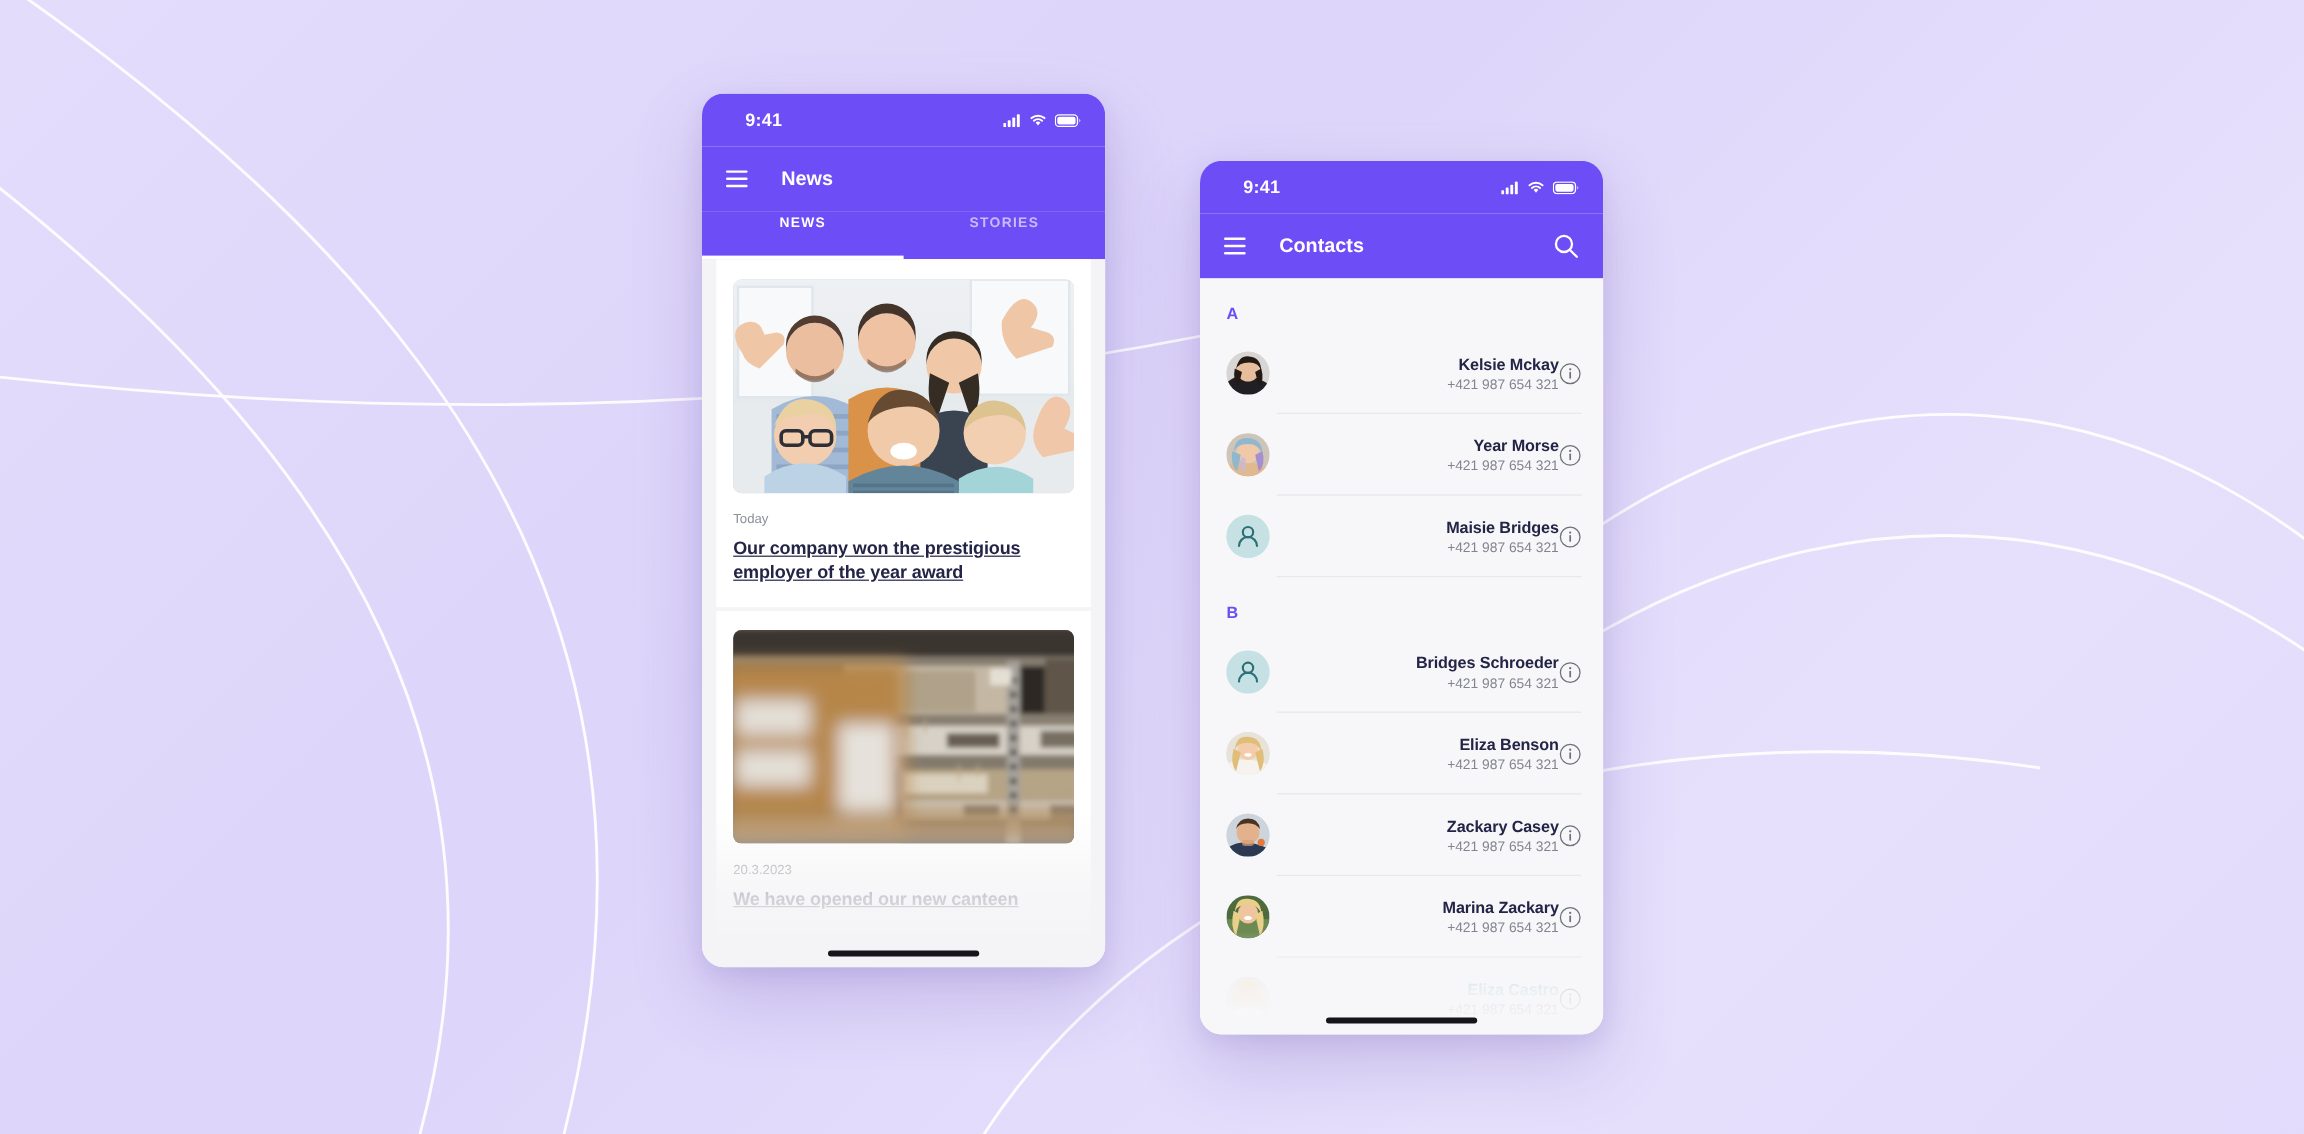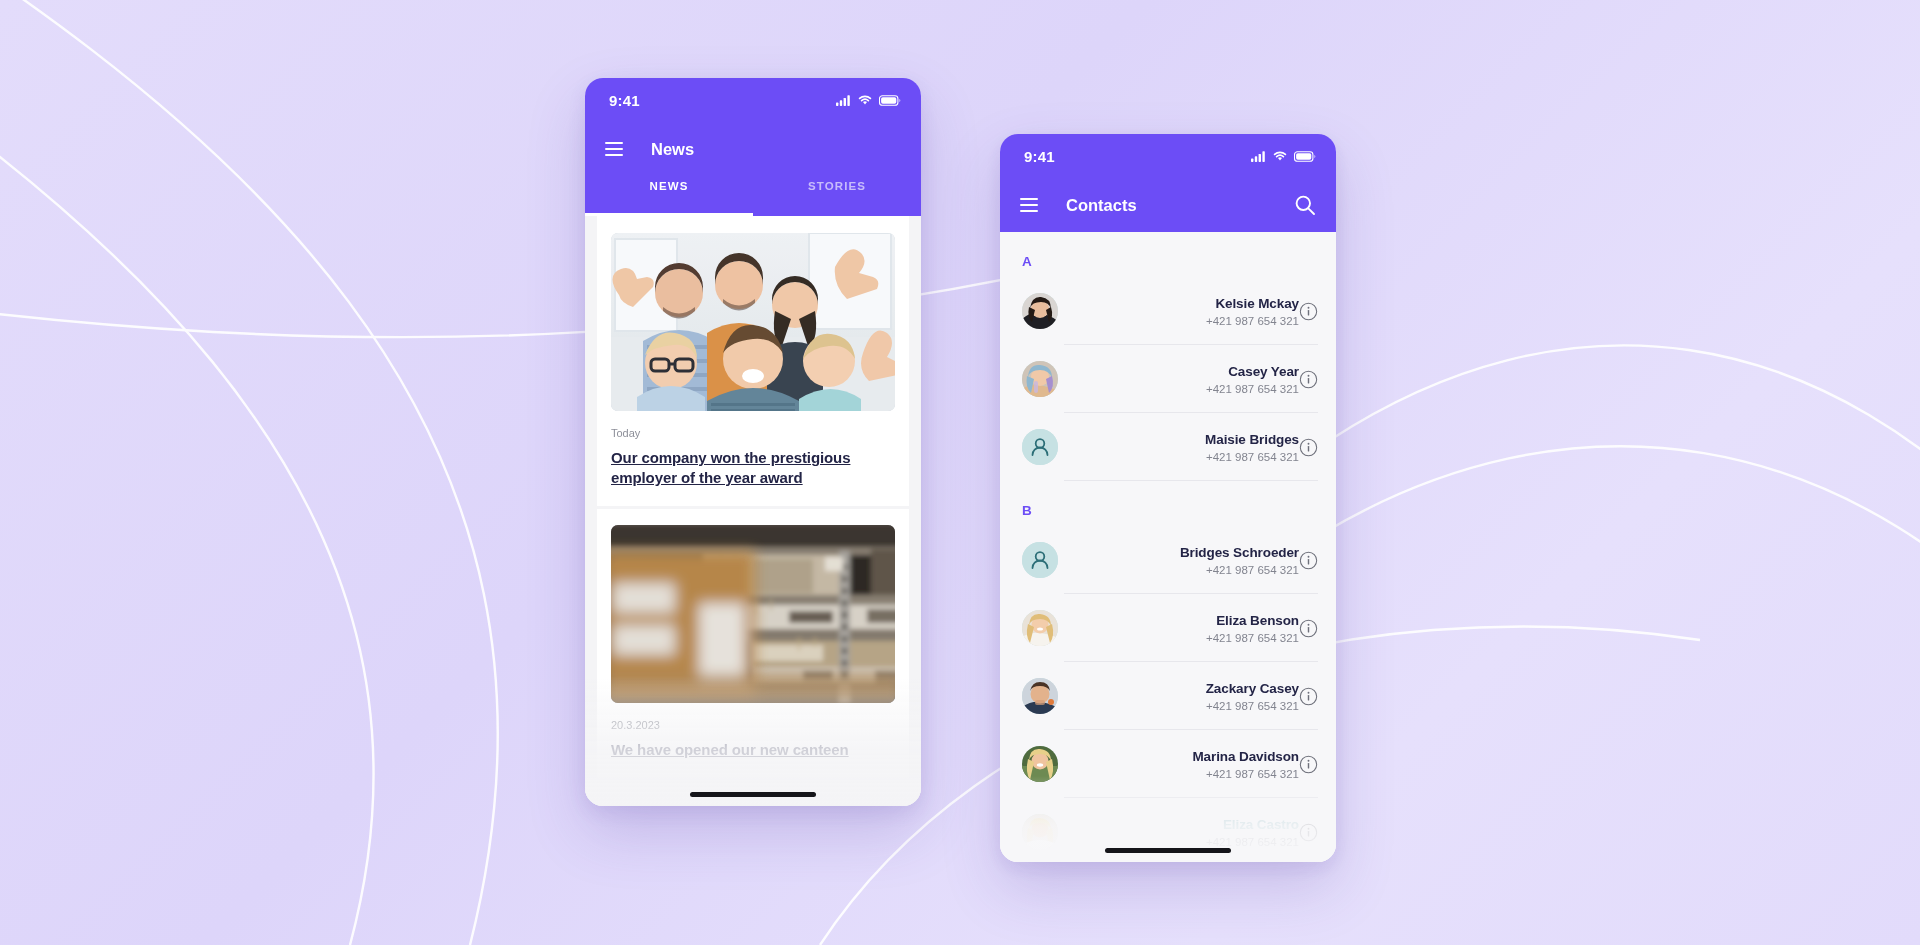--- a/index.html
+++ b/index.html
@@ -50,21 +50,21 @@
     height: 728px;
   }
 
   
   .statusbar {
     height: 44px;
     background: #6C4DF6;
     display: flex;
     align-items: center;
     justify-content: space-between;
-    padding: 0 20px 0 24px;
+    padding: 0 20px 0 36px;
     box-sizing: border-box;
     text-align: center;
   }
   .status-time {
     color: #fff;
     font-size: 15px;
     font-weight: bold;
     letter-spacing: 0.2px;
   }
   .status-icons {
@@ -559,21 +559,21 @@
               <rect width="36" height="36" fill="#cfc4b8"></rect>
             <path d="M0 28 q9 -6 18 -4 q10 2 18 6 v6 H0 z" fill="#e0b98f"></path>
             <circle cx="18" cy="16" r="9" fill="#f0c9a8"></circle>
             <path d="M6 16 q1 -13 12 -12 q12 1 12 13 q-3 -8 -12 -8 q-10 0 -12 7 z" fill="#8fb7cf"></path>
             <path d="M5 15 q-2 11 4 17 l3 -14 z" fill="#8fb7cf"></path>
             <path d="M30 15 q3 11 -3 17 l-3 -14 z" fill="#a58fd0"></path>
             <rect x="12" y="20" width="4" height="12" rx="2" fill="#c9b8e0" opacity="0.8"></rect>
           </svg>
         </div>
         <div class="contact-text">
-          <div class="contact-name">Casey Year</div>
+          <div class="contact-name">Year Morse</div>
           <div class="contact-phone">+421 987 654 321</div>
         </div>
         <svg class="info-btn" viewBox="0 0 20 20">
           <circle cx="10" cy="10" r="8.6" fill="none" stroke="#6e707b" stroke-width="1.1"></circle>
           <circle cx="10" cy="6.1" r="1" fill="#6e707b"></circle>
           <rect x="9.25" y="8.3" width="1.5" height="6" rx="0.7" fill="#6e707b"></rect>
         </svg>
         <div class="divider"></div>
       </div>
 
@@ -672,21 +672,21 @@
               <rect width="36" height="36" fill="#4f6b3e"></rect>
             <rect y="20" width="36" height="16" fill="#6d8a52"></rect>
             <circle cx="18" cy="15" r="8.5" fill="#f0c49f"></circle>
             <path d="M7 14 q1 -12 11 -11 q11 1 11 12 q-3 -7 -11 -7 q-9 0 -11 6 z" fill="#e8d08a"></path>
             <path d="M6 13 q-3 13 2 21 l4 -18 z" fill="#e8d08a"></path>
             <path d="M30 13 q3 13 -2 21 l-4 -18 z" fill="#e8d08a"></path>
             <ellipse cx="18" cy="19" rx="3.2" ry="1.7" fill="#fff"></ellipse>
           </svg>
         </div>
         <div class="contact-text">
-          <div class="contact-name">Marina Davidson</div>
+          <div class="contact-name">Marina Zackary</div>
           <div class="contact-phone">+421 987 654 321</div>
         </div>
         <svg class="info-btn" viewBox="0 0 20 20">
           <circle cx="10" cy="10" r="8.6" fill="none" stroke="#6e707b" stroke-width="1.1"></circle>
           <circle cx="10" cy="6.1" r="1" fill="#6e707b"></circle>
           <rect x="9.25" y="8.3" width="1.5" height="6" rx="0.7" fill="#6e707b"></rect>
         </svg>
         <div class="divider"></div>
       </div>
 

